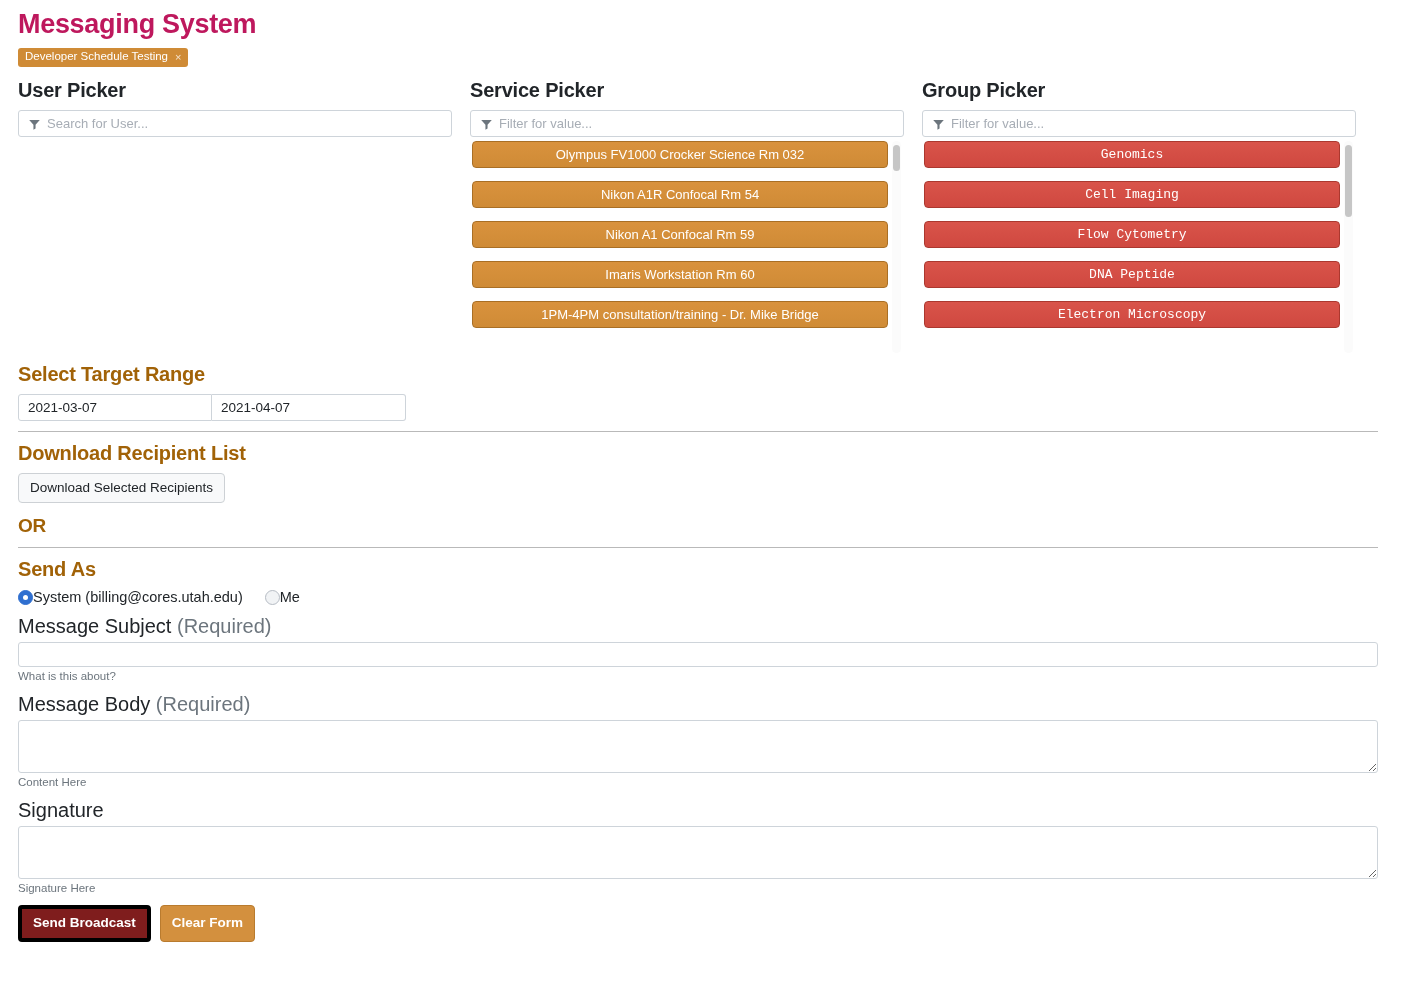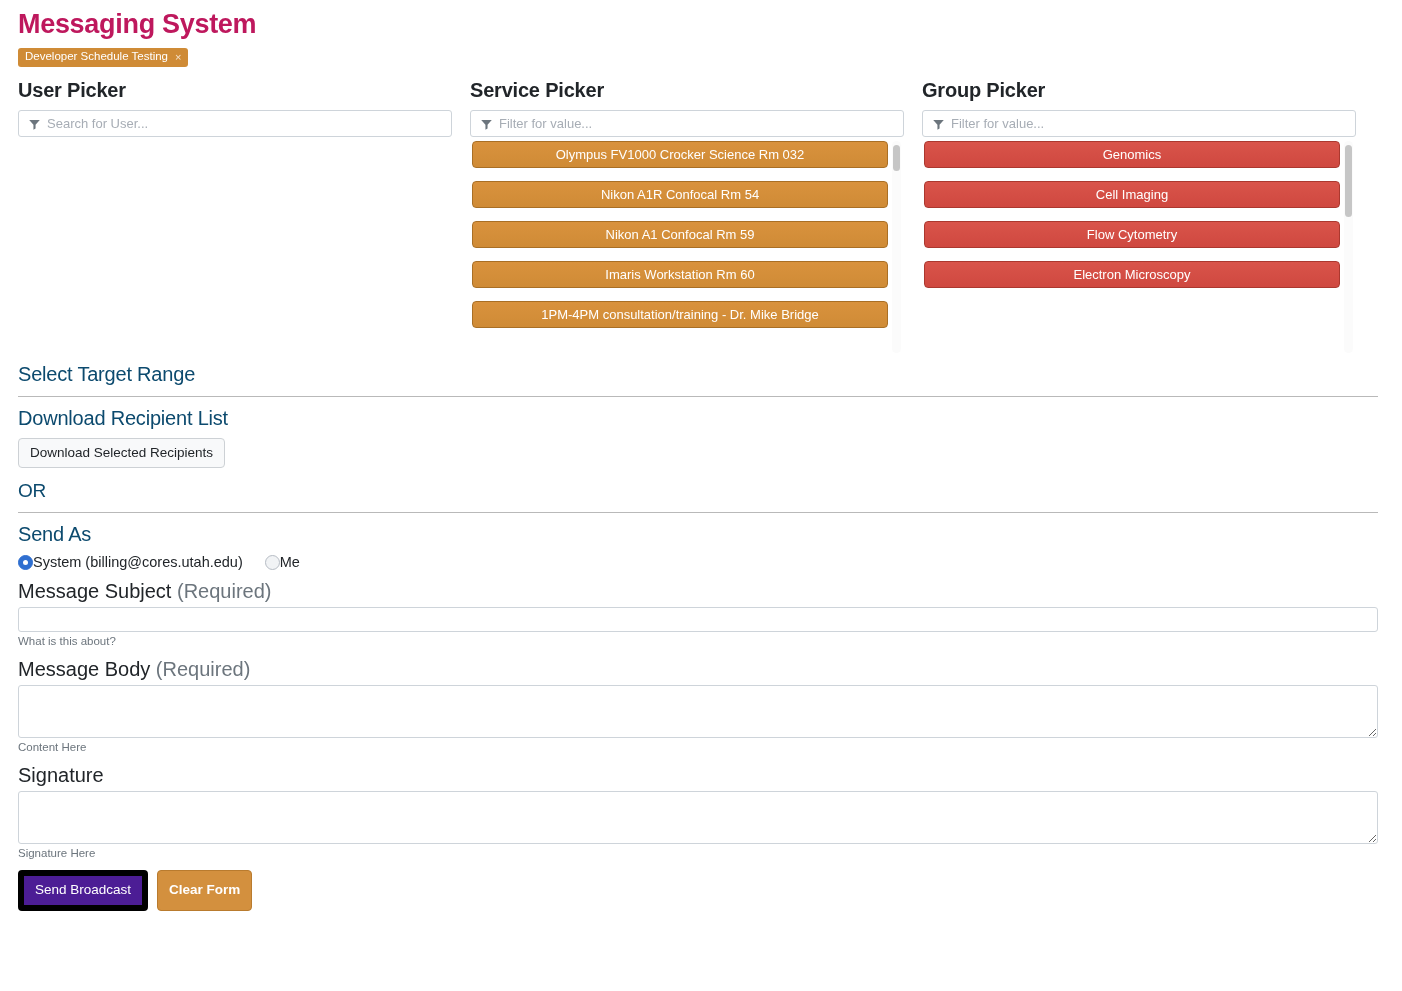--- a/index.html
+++ b/index.html
@@ -116,20 +116,21 @@
     text-overflow: ellipsis;
     padding: 0 6px;
   }
   .list-item.service {
     background: linear-gradient(to bottom, #d9923d 0%, #cf8b36 100%);
     border: 1px solid #a96f25;
   }
   .list-item.group {
     background: linear-gradient(to bottom, #d9544a 0%, #cf4840 100%);
     border: 1px solid #ab382f;
+    font-family: Liberation Mono, monospace;
   }
   .sbar {
     position: absolute;
     top: 0;
     width: 9px;
     height: 212px;
     background: #fbfbfb;
     border-radius: 5px;
   }
   .sbar.right { right: 3px; }
@@ -137,24 +138,24 @@
     position: absolute;
     left: 1px;
     width: 7px;
     border-radius: 4px;
     background: #c6c6c6;
   }
 
   
   h2.sec {
     font-size: 20px;
-    font-weight: normal;
+    font-weight: bold;
     letter-spacing: -0.2px;
     margin: 10px 0 8px 0;
-    color: #0c4a6e;
+    color: #a16207;
   }
   h2.sec.or { font-size: 19px; margin: 12px 0 10px 0; }
   hr.rule {
     border: 0;
     border-top: 1px solid #b9b9b9;
     margin: 10px 0 0 0;
     width: 1360px;
   }
 
   
@@ -181,24 +182,24 @@
     padding: 5px 11px;
     cursor: pointer;
     line-height: 1.4;
   }
   .btn-outline {
     background: #f8f9fa;
     border: 1px solid #cdd1d5;
     color: #212529;
   }
   .btn-primary {
-    background: #4c1d95;
-    border: 6px solid #000000;
+    background: #7f1d1d;
+    border: 4px solid #000000;
     color: #ffffff;
-    font-weight: normal;
+    font-weight: bold;
     font-size: 13.5px;
   }
   .btn-warn {
     background: #d3903e;
     border: 1px solid #b97b2e;
     color: #ffffff;
     font-weight: bold;
     font-size: 13.5px;
   }
 
@@ -335,31 +336,36 @@
               <path d="M1.5 2.5h13L9.3 8.3v4.6l-2.6 1.6V8.3z" fill="#6c757d"></path>
             </svg>
         </span>
         <input class="filter-input" type="text" placeholder="Filter for value..." style="">
       </div>
       <div class="list-outer">
         <div class="list-scroll" id="group-list">
             <div class="list-item group">Genomics</div>
             <div class="list-item group">Cell Imaging</div>
             <div class="list-item group">Flow Cytometry</div>
+            <div class="list-item group">DNA Peptide</div>
             <div class="list-item group">Electron Microscopy</div>
           </div>
         <div class="sbar right">
           <div class="sbar-thumb" style="top:4px;height:72px;"></div>
         </div>
       </div>
     </div>
   </div>
 
   
   <h2 class="sec">Select Target Range</h2>
+  <div class="date-row">
+    <input class="date-input first" type="text" value="2021-03-07" style="">
+    <input class="date-input second" type="text" value="2021-04-07" style="">
+  </div>
   <hr class="rule">
 
   
   <h2 class="sec">Download Recipient List</h2>
   <button class="btn btn-outline">Download Selected Recipients</button>
 
   <h2 class="sec or">OR</h2>
   <hr class="rule">
 
   

